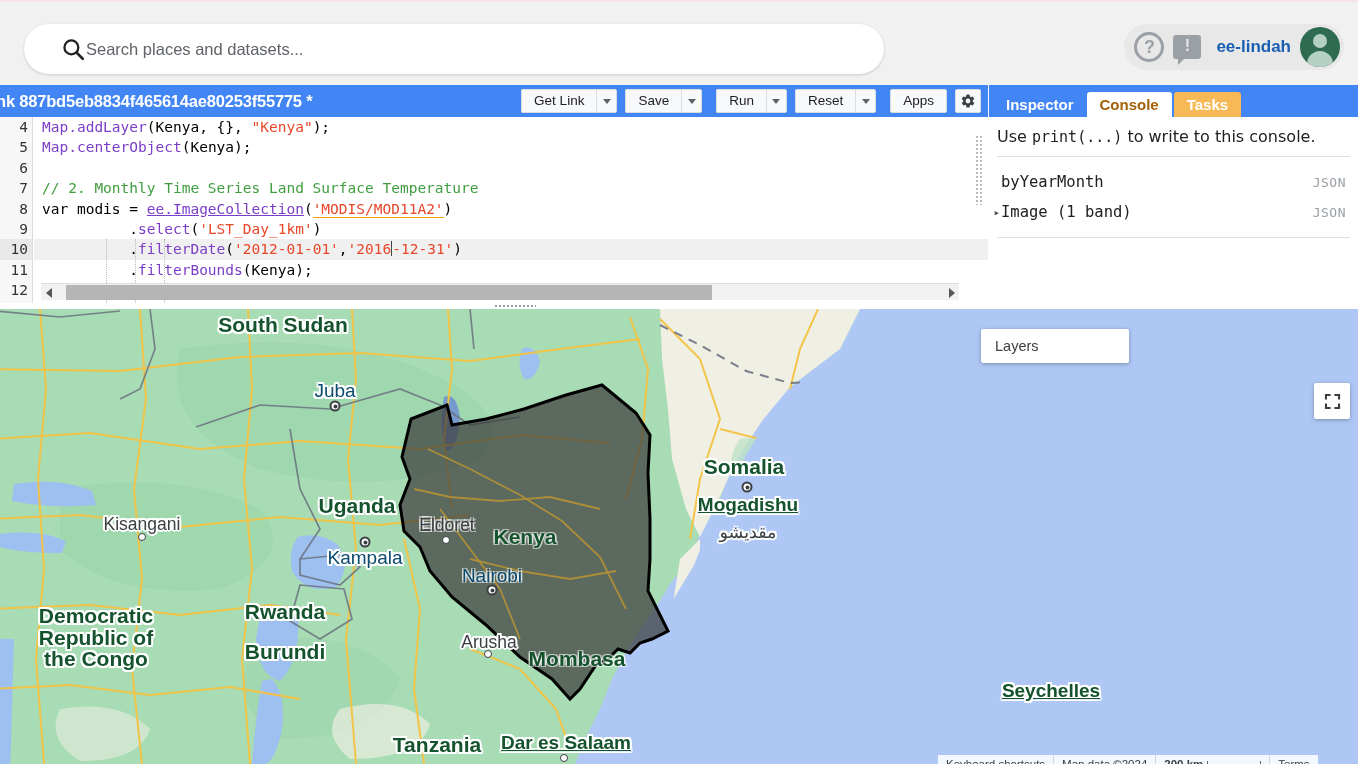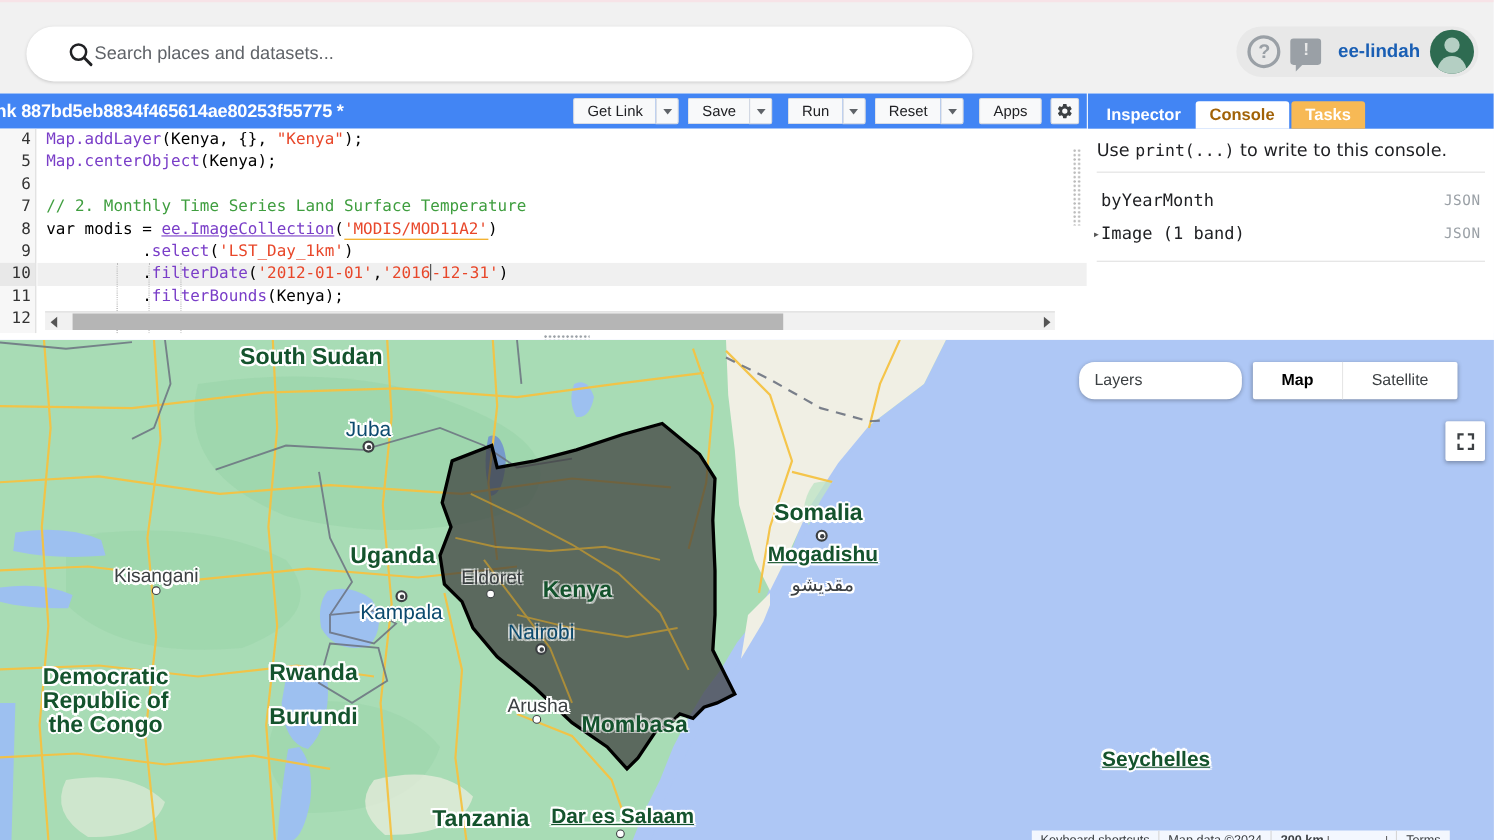--- a/index.html
+++ b/index.html
@@ -210,21 +210,21 @@
   .city-dot {
     position:absolute; width:8px; height:8px; border:1.6px solid #3c4043;
     background:#fff; border-radius:50%; transform:translate(-50%,-50%);
   }
   .city-dot.cap { width:11px; height:11px; border-width:2.4px; background:#fff; }
   .city-dot.cap:after { content:""; position:absolute; left:50%; top:50%; transform:translate(-50%,-50%);
     width:4px; height:4px; border-radius:50%; background:#3c4043; }
 
   .layers-btn {
     position:absolute; left:981px; top:329px; width:148px; height:34px;
-    background:#fff; border-radius:14px; box-shadow:0 1px 4px rgba(0,0,0,.3);
+    background:#fff; border-radius:2px; box-shadow:0 1px 4px rgba(0,0,0,.3);
     font-size:14.5px; color:#3c4043; line-height:34px; padding-left:14px; cursor:pointer;
   }
   .maptype {
     position:absolute; left:1139px; top:329px; height:34px;
     background:#fff; border-radius:2px; box-shadow:0 1px 4px rgba(0,0,0,.3);
     display:flex; cursor:pointer;
   }
   .maptype div { padding:0 26px; line-height:34px; font-size:14.5px; color:#3c4043; }
   .maptype .sel { font-weight:bold; color:#000; border-right:1px solid #e6e6e6; }
   .fullscreen-btn {
@@ -493,24 +493,20 @@
     <div class="city-dot cap" style="left:747px;top:178px"></div>
     <div class="city-dot" style="left:142px;top:228px"></div>
     <div class="city-dot" style="left:446px;top:231px"></div>
     <div class="city-dot cap" style="left:365px;top:233px"></div>
     <div class="city-dot cap" style="left:492px;top:281px"></div>
     <div class="city-dot" style="left:488px;top:345px"></div>
     <div class="city-dot" style="left:564px;top:449px"></div>
   </div>
 
   <div class="layers-btn">Layers</div>
-  <div class="maptype">
-    <div class="sel">Map</div>
-    <div>Satellite</div>
-  </div>
   <div class="fullscreen-btn">
     <svg width="19" height="19" viewBox="0 0 20 20">
       <path fill="#3c4043" d="M2 2h6v2.2H4.2V8H2V2zm10 0h6v6h-2.2V4.2H12V2zM2 12h2.2v3.8H8V18H2v-6zm13.8 0H18v6h-6v-2.2h3.8V12z"></path>
     </svg>
   </div>
 
   <div class="attrib">
     <span>Keyboard shortcuts</span>
     <span>Map data ©2024</span>
     <span><b>200 km</b><i class="scale-bar"></i></span>

